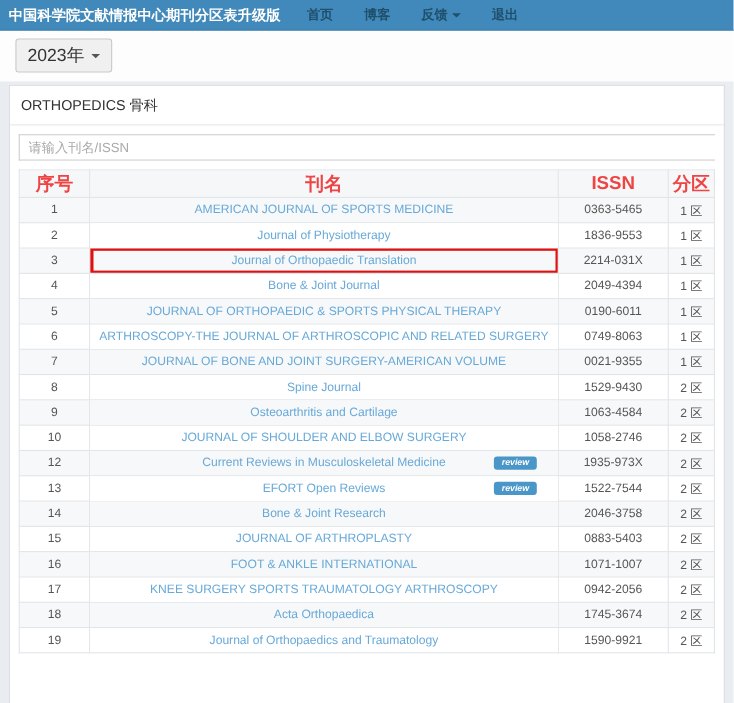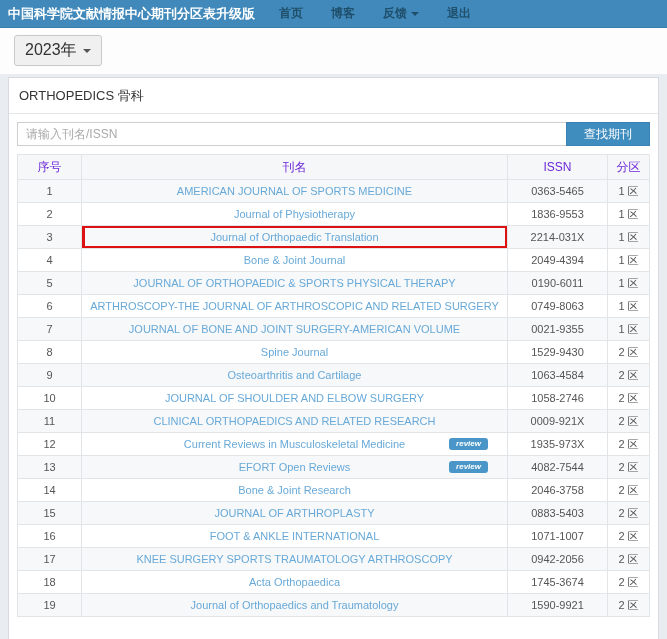--- a/index.html
+++ b/index.html
@@ -114,23 +114,23 @@
     table-layout:fixed;
   }
   .journal-table th, .journal-table td {
     border:1px solid #e2e5e8;
     text-align:center;
     overflow:hidden;
     white-space:nowrap;
   }
   .journal-table th {
     background:#f6f7f8;
-    font-size:12px;
-    font-weight:normal;
-    color:#6d28d9;
+    font-size:17px;
+    font-weight:bold;
+    color:#ef4444;
     height:25px;
   }
   .journal-table td { font-size:11px; height:23px; color:#555; }
   .journal-table tbody tr:nth-child(odd) td { background:#f7f8f9; }
   .journal-table tbody tr:nth-child(even) td { background:#ffffff; }
   .col-no { width:64px; }
   .col-issn { width:100px; }
   .col-zone { width:42px; }
   .c-name { position:relative; }
   .jlink { color:#68a9d8; text-decoration:none; cursor:pointer; }
@@ -185,21 +185,20 @@
   </button>
 </div>
 
 <div class="page">
   <div class="panel">
     <div class="panel-heading">ORTHOPEDICS 骨科</div>
     <div class="panel-body">
 
       <div class="search-row">
         <input class="search-input" type="text" placeholder="请输入刊名/ISSN" style="">
-        <button class="search-btn">查找期刊</button>
       </div>
 
       <table class="journal-table">
         <thead>
           <tr>
             <th class="col-no">序号</th>
             <th>刊名</th>
             <th class="col-issn">ISSN</th>
             <th class="col-zone">分区</th>
           </tr>
@@ -279,41 +278,33 @@
   </tr>
             <tr>
     <td class="c-no">10</td>
     <td class="c-name">
       <a class="jlink">JOURNAL OF SHOULDER AND ELBOW SURGERY</a>
     </td>
     <td class="c-issn">1058-2746</td>
     <td class="c-zone">2 区</td>
   </tr>
             <tr>
-    <td class="c-no">11</td>
-    <td class="c-name">
-      <a class="jlink">CLINICAL ORTHOPAEDICS AND RELATED RESEARCH</a>
-    </td>
-    <td class="c-issn">0009-921X</td>
-    <td class="c-zone">2 区</td>
-  </tr>
-            <tr>
     <td class="c-no">12</td>
     <td class="c-name">
       <a class="jlink">Current Reviews in Musculoskeletal Medicine</a>
     <span class="review-badge">review</span></td>
     <td class="c-issn">1935-973X</td>
     <td class="c-zone">2 区</td>
   </tr>
             <tr>
     <td class="c-no">13</td>
     <td class="c-name">
       <a class="jlink">EFORT Open Reviews</a>
     <span class="review-badge">review</span></td>
-    <td class="c-issn">4082-7544</td>
+    <td class="c-issn">1522-7544</td>
     <td class="c-zone">2 区</td>
   </tr>
             <tr>
     <td class="c-no">14</td>
     <td class="c-name">
       <a class="jlink">Bone &amp; Joint Research</a>
     </td>
     <td class="c-issn">2046-3758</td>
     <td class="c-zone">2 区</td>
   </tr>

